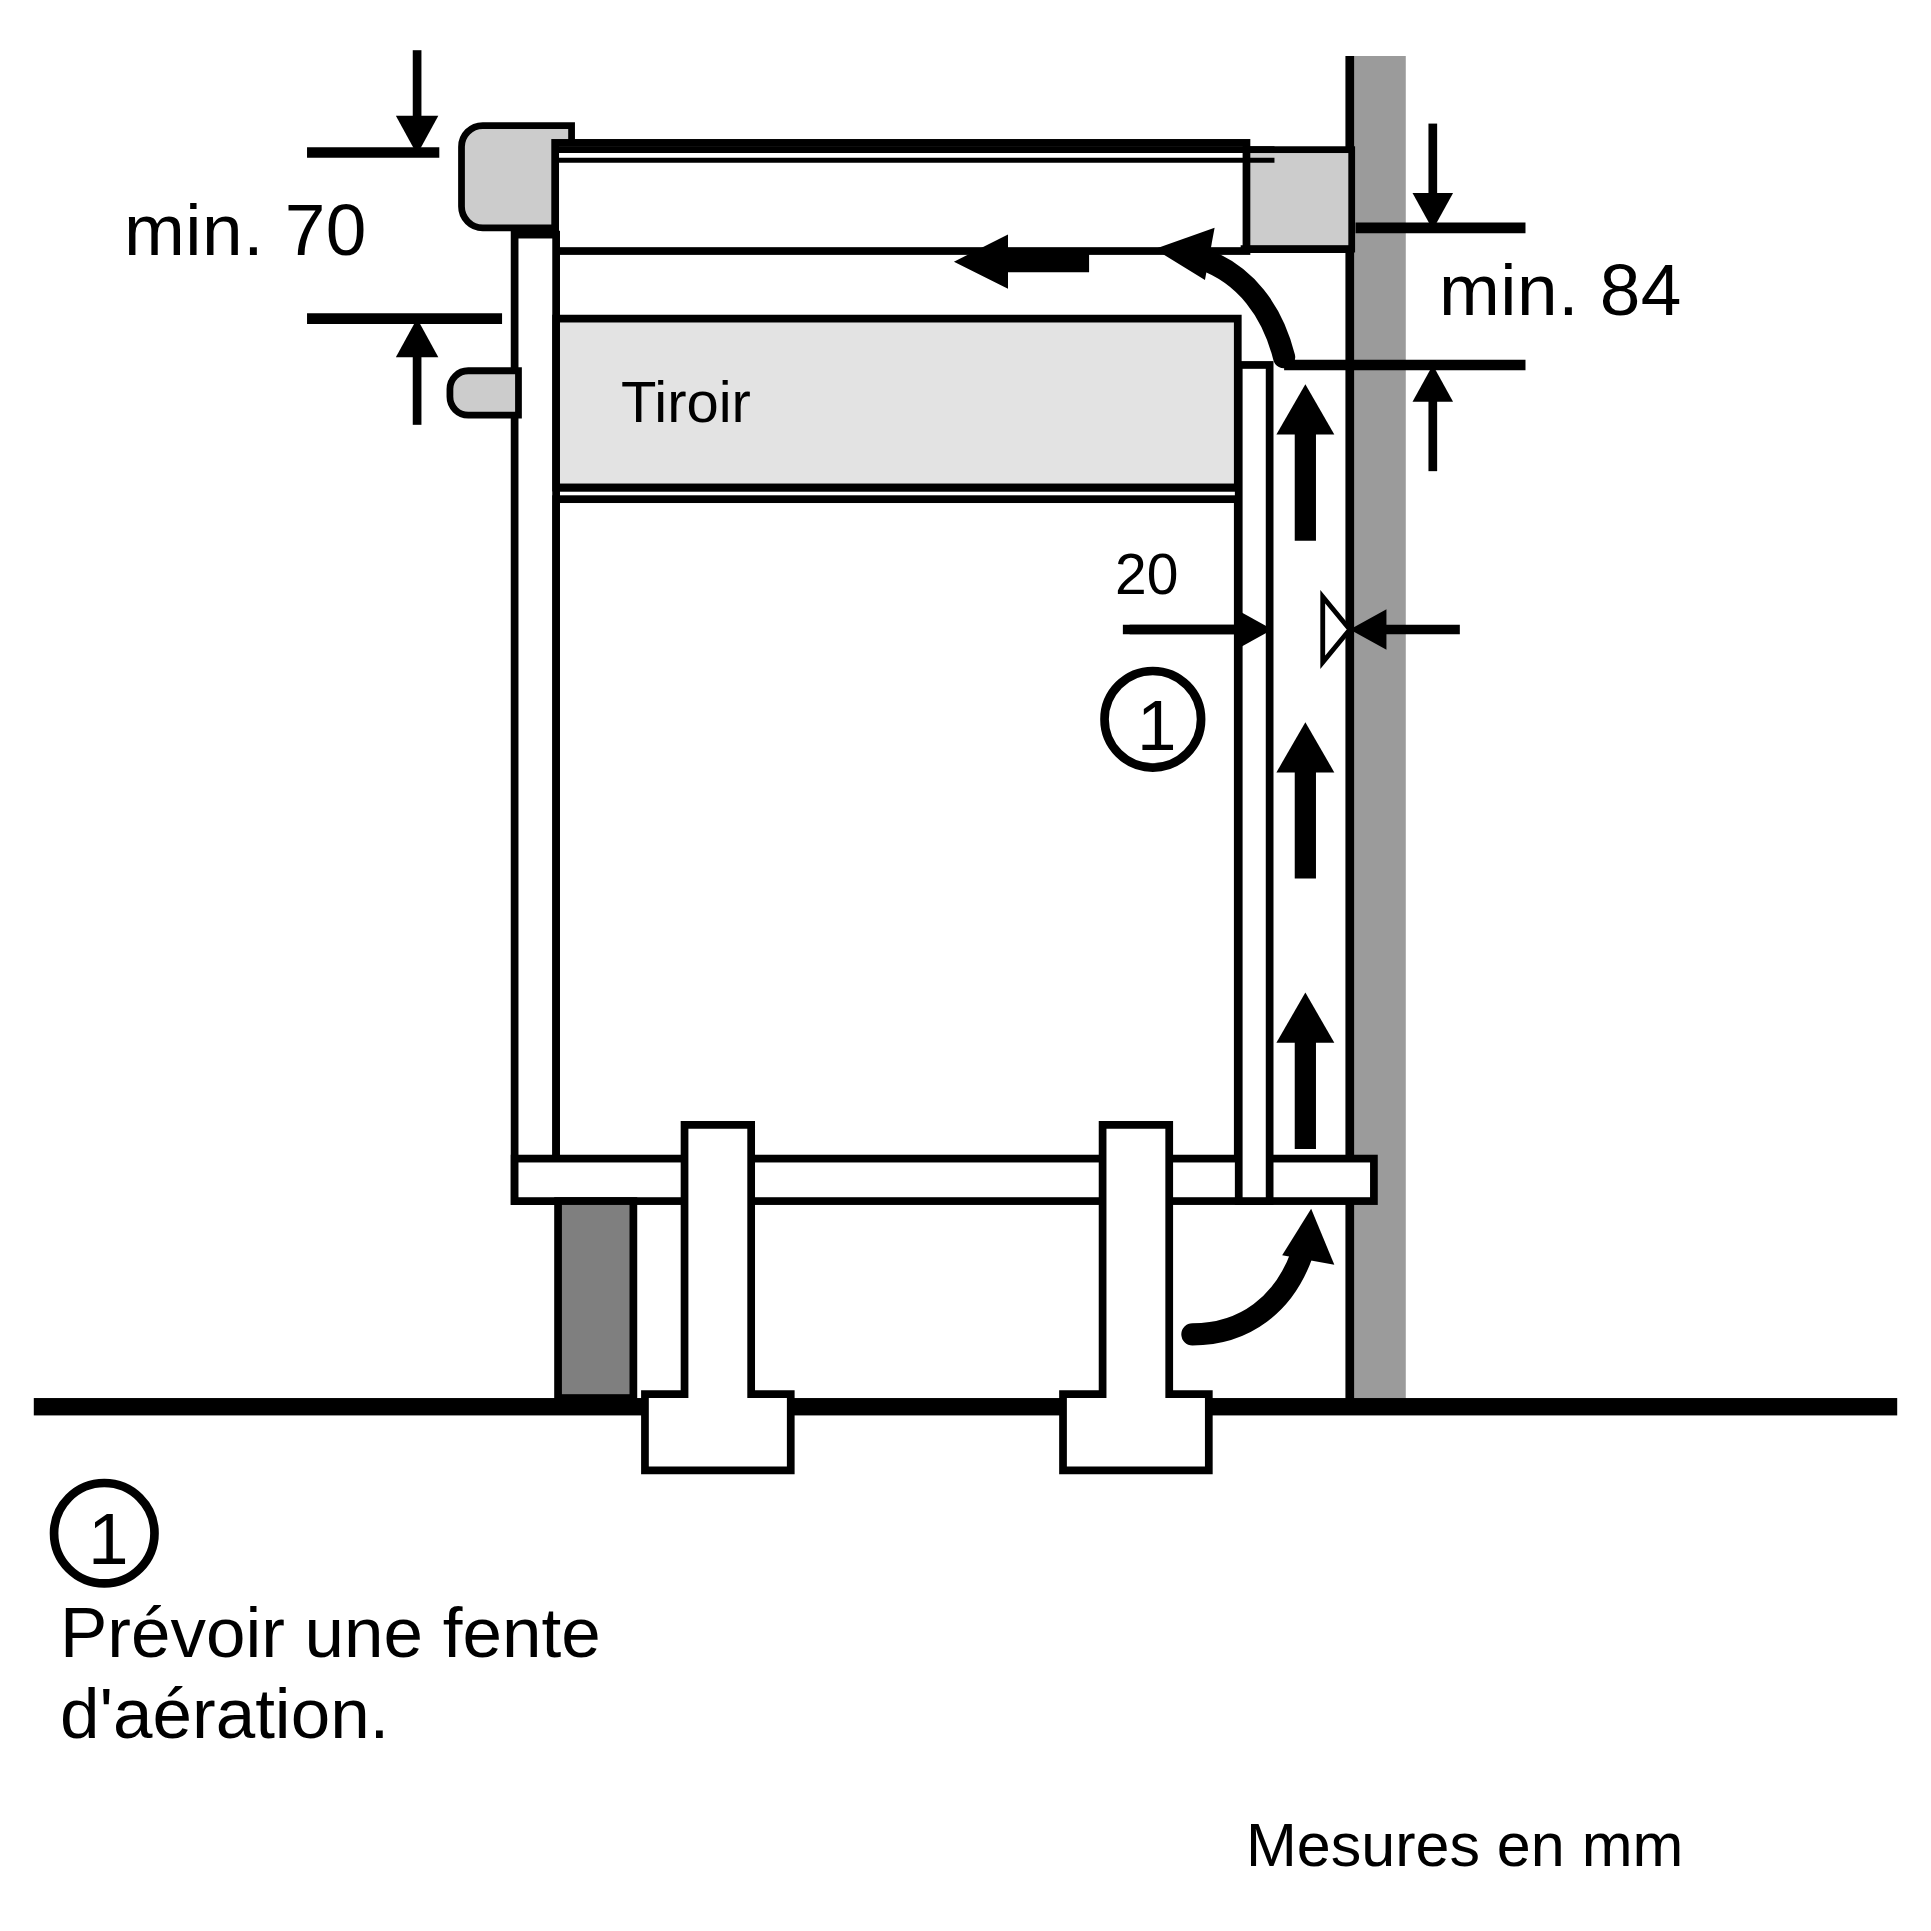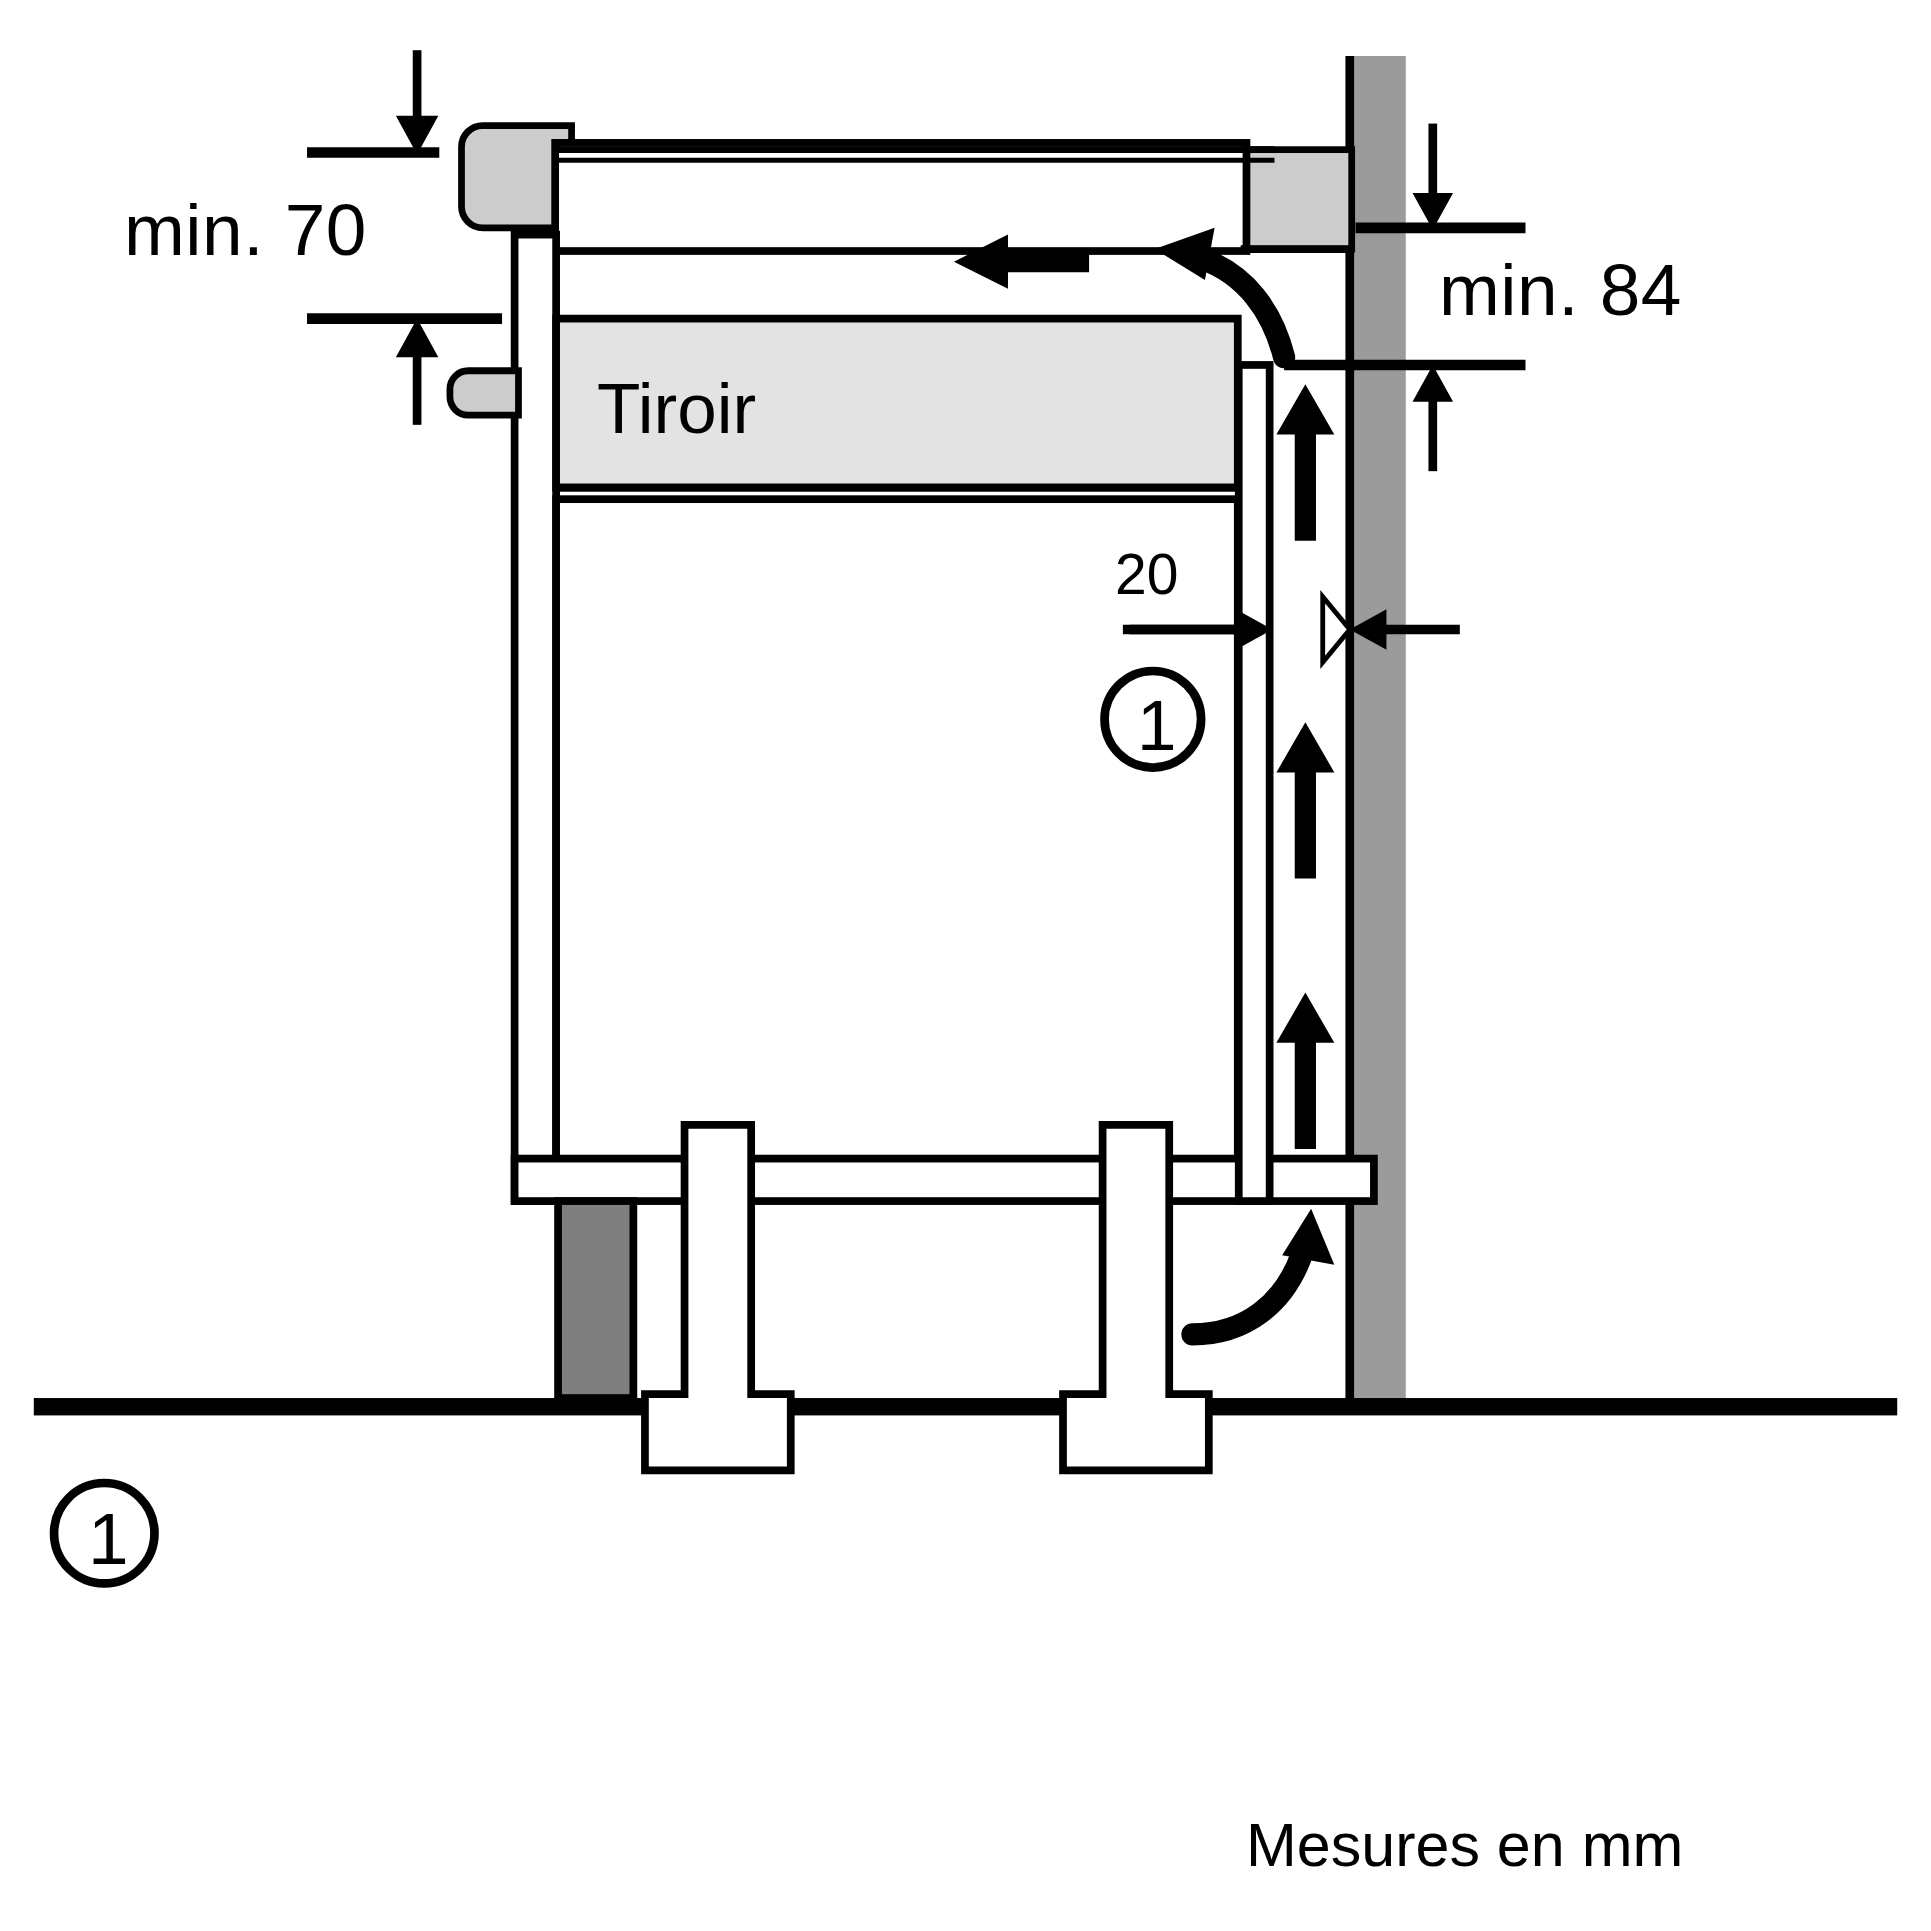--- a/index.html
+++ b/index.html
@@ -30,21 +30,21 @@
   .lbl {
     position: absolute;
     color: #000000;
     font-family: "Liberation Sans", sans-serif;
     font-weight: 400;
     white-space: nowrap;
     line-height: 1.0;
   }
   .dim-label { font-size: 73px; letter-spacing: 0.5px; }
   .dim-label-20 { font-size: 57px; }
-  .tiroir-label { font-size: 71px; }
+  .tiroir-label { font-size: 58px; margin-left: 24px; }
   .legend-text { font-size: 71px; line-height: 1.14; white-space: pre-line; }
   .units-label { font-size: 61px; }
   .circ-num {
     position: absolute;
     font-family: "Liberation Sans", sans-serif;
     color: #000000;
   }
 </style>
 </head>
 <body>
@@ -200,17 +200,19 @@
   <div class="lbl dim-label" style="left:1439px; top:253px;">min. 84</div>
 
   <div class="lbl dim-label-20" style="left:1115px; top:546px;">20</div>
 
   <div class="lbl tiroir-label" style="left:597px; top:373px;">Tiroir</div>
 
   <div class="circ-num" style="left:1137px; top:685px; font-size:71px;">1</div>
 
   <div class="circ-num" style="left:88px; top:1497px; font-size:73px;">1</div>
 
+  <div class="lbl legend-text" style="left:60px; top:1593px;">Prévoir une fente
+d'aération.</div>
 
   <div class="lbl units-label" style="left:1246px; top:1815px;">Mesures en mm</div>
 
 </div>
 
 
 </body></html>

